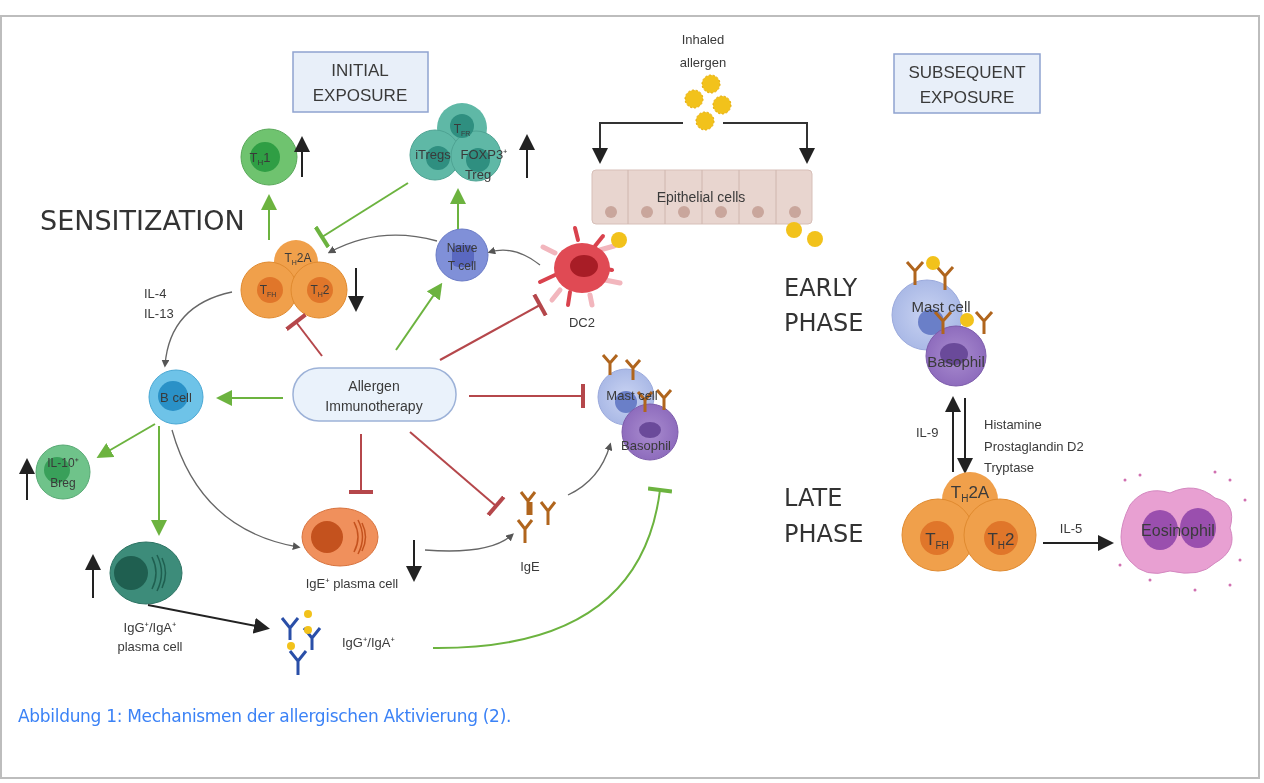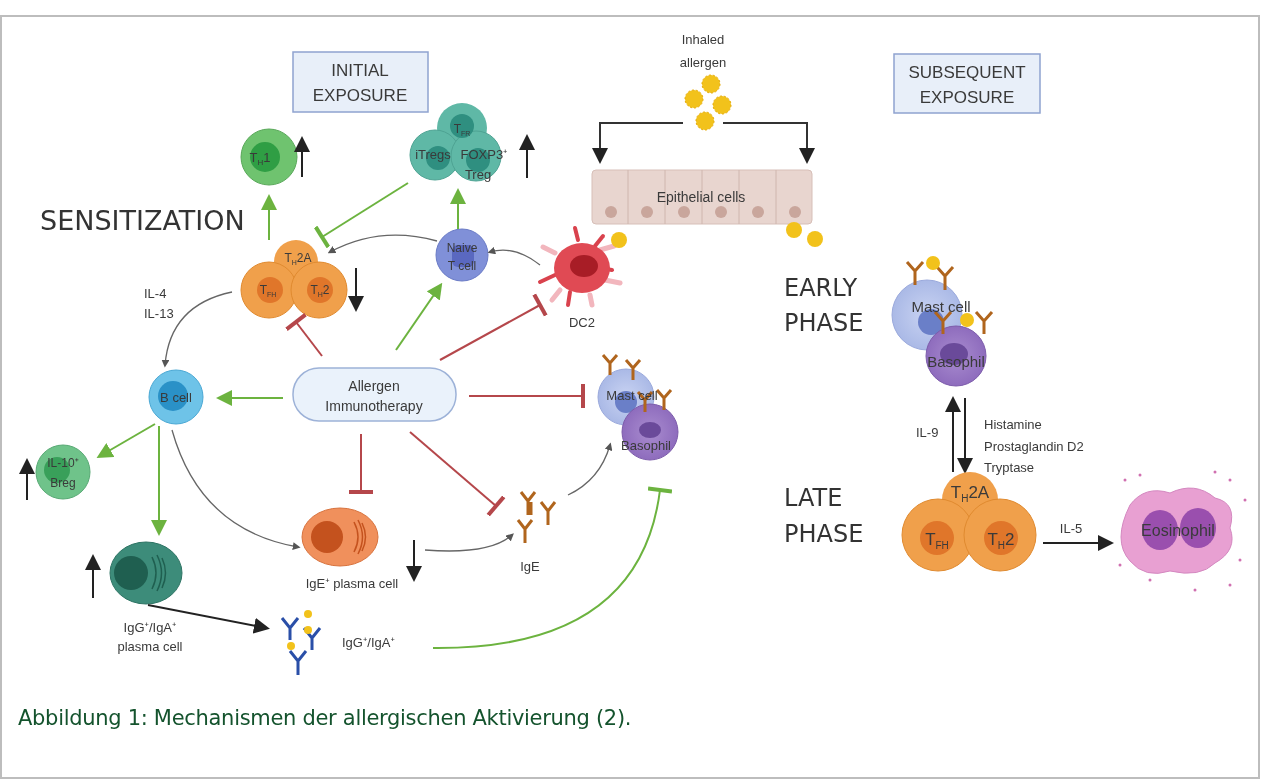--- a/index.html
+++ b/index.html
@@ -1,21 +1,21 @@
 <!DOCTYPE html>
 <html><head>
 <meta charset="utf-8">
 <style>
   html, body { margin:0; padding:0; background:#ffffff; }
   body { width:1264px; height:783px; position:relative; overflow:hidden; font-family:"Liberation Sans", sans-serif; }
   .frame { position:absolute; left:0; top:15px; width:1260px; height:764px; border:2px solid #bdbdbd; border-left-width:2px; box-sizing:border-box; background:#fff; }
   svg#diagram { position:absolute; left:0; top:0; width:1264px; height:783px; }
   .lbl { font-family:"Liberation Sans", sans-serif; fill:#3a3a3a; }
   .big { font-family:"DejaVu Sans", sans-serif; fill:#333; }
-  .caption { position:absolute; left:18px; top:706px; font-family:"DejaVu Sans", sans-serif; font-size:21px; color:#14532d; letter-spacing:-0.3px; }
+  .caption { position:absolute; left:18px; top:706px; font-family:"DejaVu Sans", sans-serif; font-size:17px; color:#3b82f6; letter-spacing:-0.3px; }
 </style>
 </head>
 <body>
 
 <div class="frame"></div>
 
 <svg id="diagram" viewBox="0 0 1264 783">
   <defs>
     <marker id="arrBlk" markerWidth="8" markerHeight="8" refX="6" refY="4" orient="auto">
         <path d="M0,0 L8,4 L0,8 z" fill="#222"></path>

